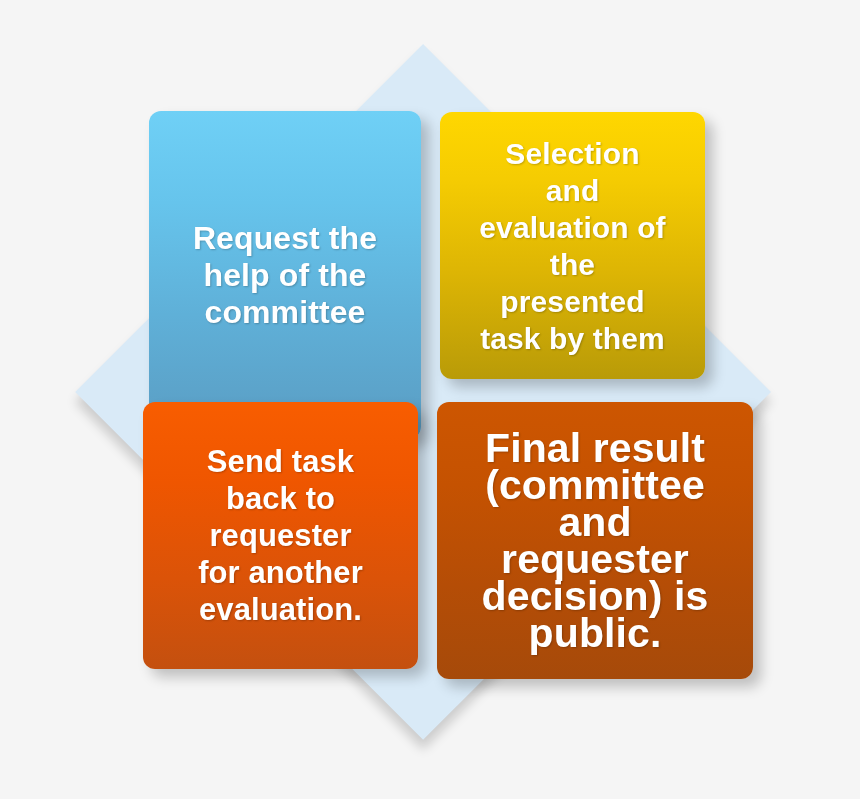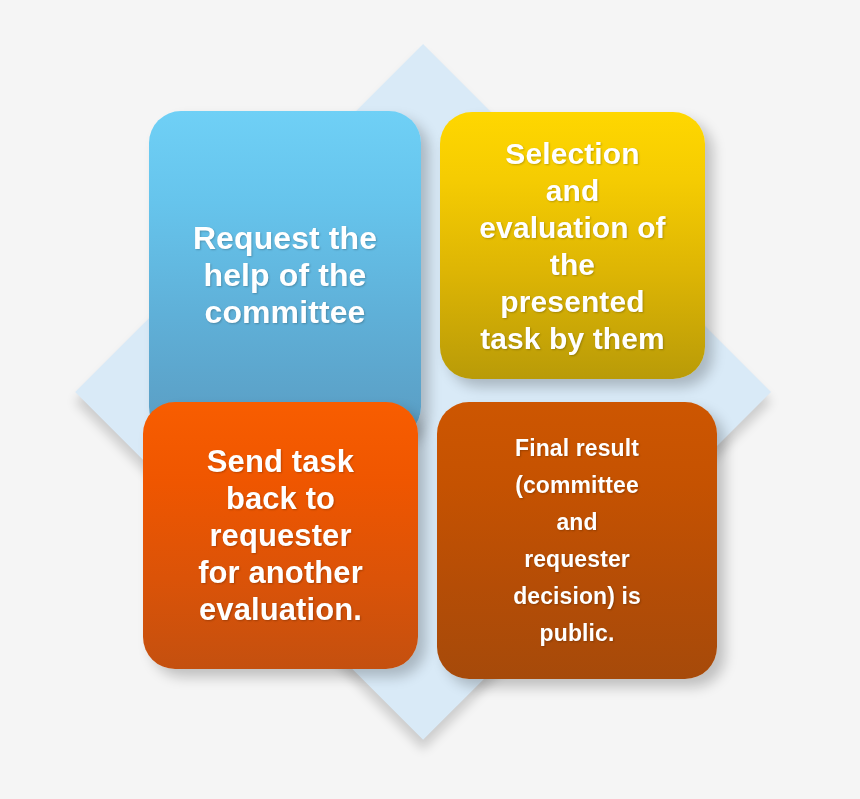--- a/index.html
+++ b/index.html
@@ -39,21 +39,21 @@
     height: 492.2px;
     background: #d9eaf7;
     transform: rotate(45deg);
     box-shadow: 7px 7px 11px rgba(0,0,0,0.17);
   }
 
   
   .tile {
     position: absolute;
     box-sizing: border-box;
-    border-radius: 32px;
+    border-radius: 12px;
     display: flex;
     align-items: center;
     justify-content: center;
     text-align: center;
     color: #ffffff;
     font-weight: bold;
     letter-spacing: 0.1px;
     padding: 6px 10px;
     box-shadow: 8px 8px 13px rgba(0,0,0,0.22);
     user-select: none;
@@ -95,24 +95,24 @@
     height: 267px;
     background: linear-gradient(to bottom, #f85d00 0%, #ef5600 30%, #db5308 66%, #c4500f 100%);
     font-size: 31px;
     line-height: 37px;
   }
 
   
   #tile-final {
     left: 437px;
     top: 402px;
-    width: 280px;
+    width: 316px;
     height: 277px;
     background: linear-gradient(to bottom, #cd5601 0%, #c55201 30%, #b54d06 66%, #a64a0a 100%);
-    font-size: 23px;
+    font-size: 41px;
     line-height: 37px;
   }
 </style>
 </head>
 <body>
 
 <div id="diagram-canvas">
 
   <div class="diamond-wrap">
     <div class="diamond"></div>

